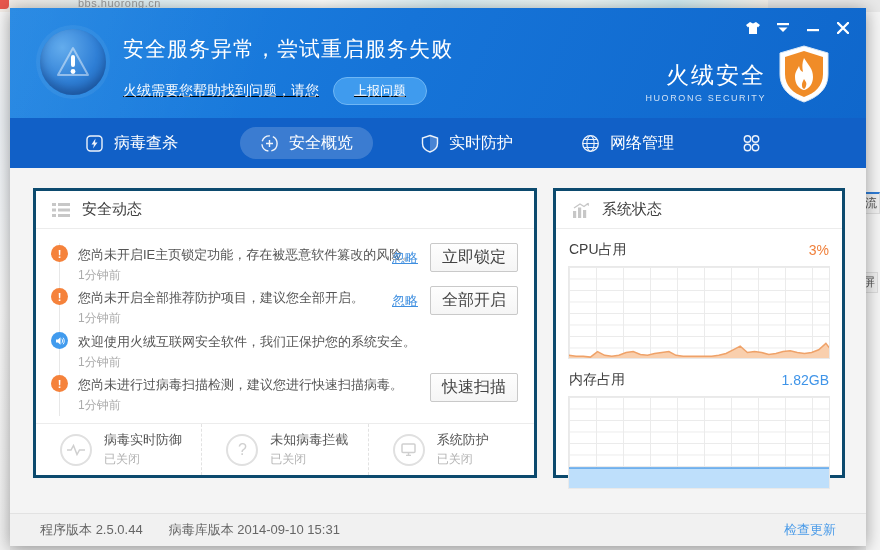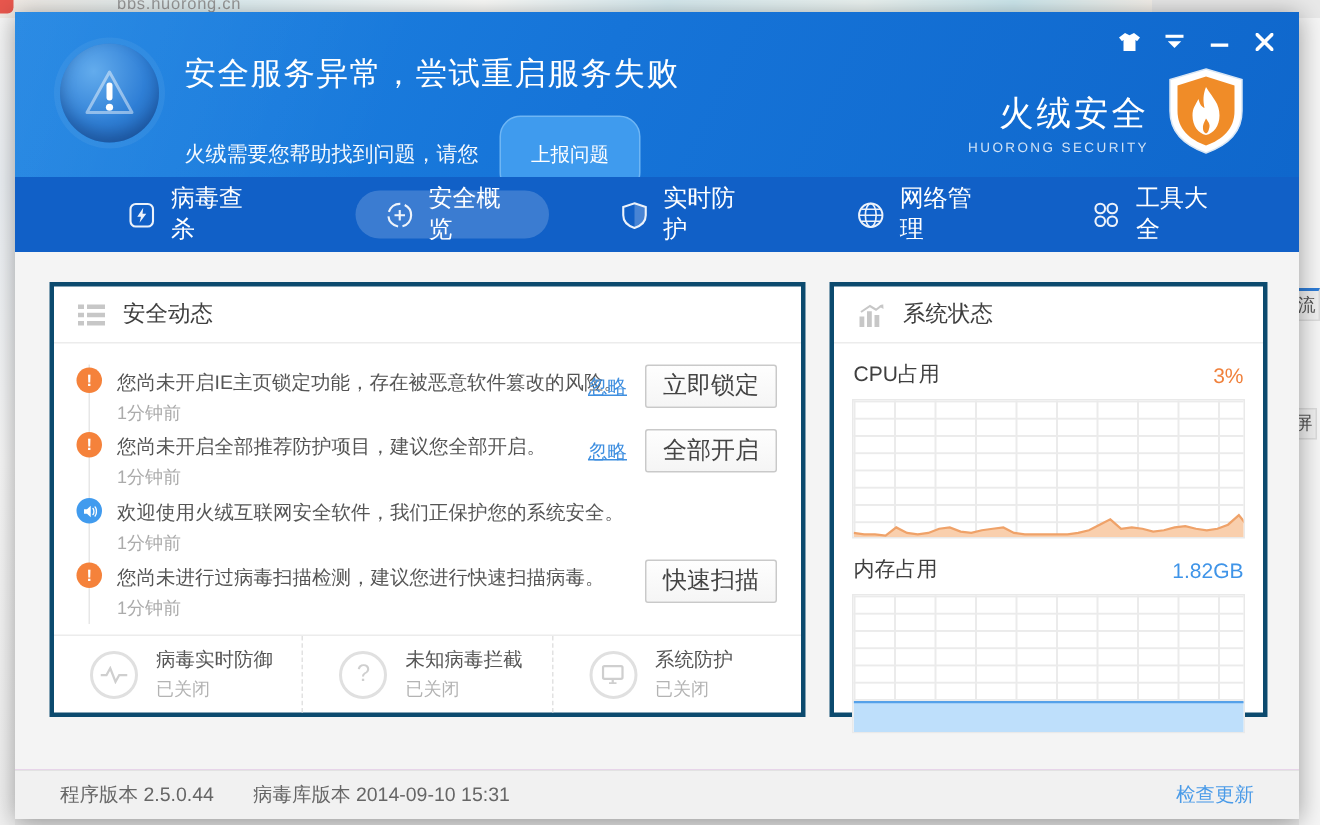--- a/index.html
+++ b/index.html
@@ -26,24 +26,24 @@
   .banner { position:relative; height:110px;
     background:linear-gradient(115deg,#1e84e2 0%,#1674d8 45%,#0f67cc 100%); overflow:hidden; }
   .banner::after { content:""; position:absolute; left:-120px; top:-140px; width:620px; height:330px;
     background:linear-gradient(115deg,rgba(255,255,255,.10),rgba(255,255,255,0) 60%); transform:rotate(-8deg); }
   .warn-ball { position:absolute; left:30px; top:21px; width:66px; height:66px; border-radius:50%;
     background:radial-gradient(circle at 34% 28%, #63aced 0%, #2f7fd6 55%, #1c63b8 100%);
     box-shadow:inset 0 -6px 10px rgba(0,0,30,.25), 0 0 0 4px rgba(255,255,255,.06);
     display:flex; align-items:center; justify-content:center; z-index:2; }
   .banner-text { position:absolute; left:113px; top:27px; z-index:2; }
   .banner-title { color:#fff; font-size:21px; letter-spacing:1px; }
-  .banner-subrow { margin-top:14px; display:flex; align-items:center; }
+  .banner-subrow { margin-top:14px; display:flex; align-items:center;text-decoration:underline; }
   .banner-subtitle { color:rgba(255,255,255,.95); font-size:14px; }
   .report-btn { margin-left:14px; background:#3f9bee; border:1px solid #6fb6f4; color:#fff; font-size:13px;
-    border-radius:14px; padding:16px 20px; cursor:pointer; }
+    border-radius:14px; padding:4px 20px; cursor:pointer; }
   .brand { position:absolute; right:100px; top:52px; text-align:right; z-index:2; }
   .brand-name { color:#fff; font-size:23px; letter-spacing:2px; }
   .brand-slogan { color:rgba(255,255,255,.8); font-size:9px; letter-spacing:1.6px; margin-top:2px; }
   .brand-shield { position:absolute; right:34px; top:36px; z-index:2; }
   .win-controls { position:absolute; right:8px; top:8px; display:flex; z-index:3; }
   .win-btn { width:30px; height:24px; display:flex; align-items:center; justify-content:center; cursor:pointer; }
   .win-btn svg { display:block; }
 
   
   .nav { height:50px; background:#1160c7; display:flex; align-items:center; padding-left:55px; }
@@ -210,21 +210,20 @@
     </div>
     <div class="nav-item">
       <span class="nav-icon">
         <svg width="19" height="19" viewBox="0 0 19 19">
             <circle cx="5.5" cy="5" r="3.2" fill="none" stroke="#fff" stroke-width="1.4"></circle>
             <circle cx="13.5" cy="5" r="3.2" fill="none" stroke="#fff" stroke-width="1.4"></circle>
             <circle cx="5.5" cy="13.5" r="3.2" fill="none" stroke="#fff" stroke-width="1.4"></circle>
             <circle cx="13.5" cy="13.5" r="3.2" fill="none" stroke="#fff" stroke-width="1.4"></circle>
           </svg>
       </span>
-      <span>工具大全</span>
     </div>
   </div>
 
   <div class="content">
 
     <div class="panel panel-left">
       <div class="panel-head">
         <span class="ph-icon">
           <svg width="18" height="16" viewBox="0 0 18 16">
               <g fill="#c7c7c7">

